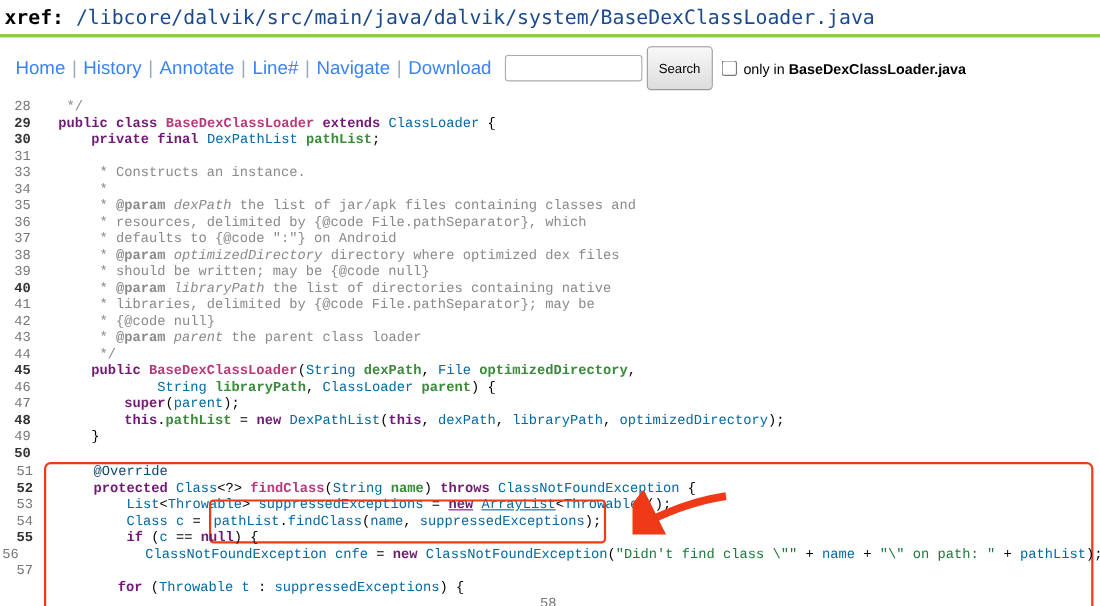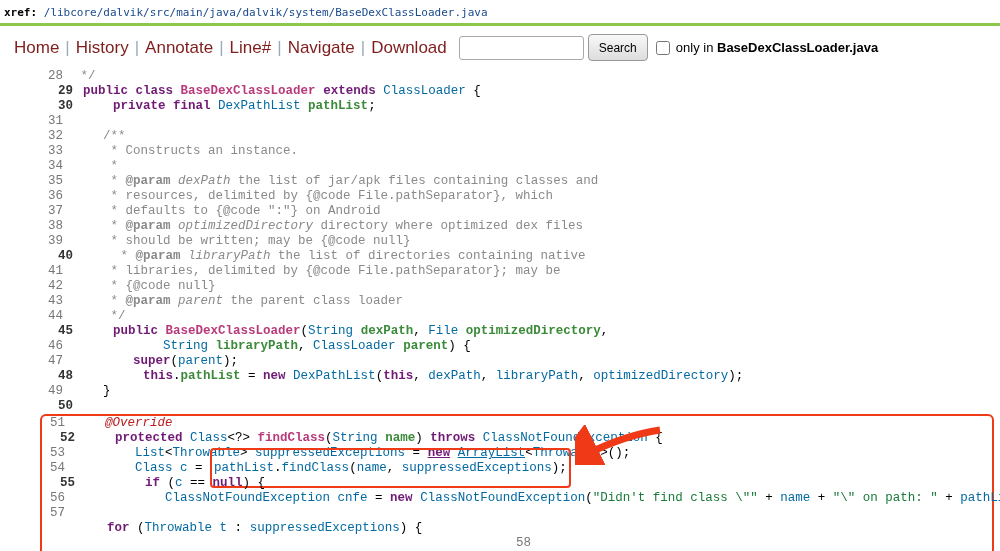--- a/index.html
+++ b/index.html
@@ -1,47 +1,47 @@
 <!DOCTYPE html>
 <html><head>
 <meta charset="utf-8">
 <style>
   * { margin: 0; padding: 0; box-sizing: border-box; }
   body { font-family: Helvetica, Arial, sans-serif; font-size: 13px; background: #fff; color: #000; width: 1000px; }
 
-  .topbar { padding: 6px 4px 4px; font-family: Menlo, Consolas, monospace; font-size: 11px; }
+  .topbar { padding: 6px 4px 4px; font-family: Menlo, Consolas, monospace; font-size: 18px; }
   .topbar b { font-weight: bold; }
   .topbar a { color: #1a4a8b; text-decoration: none; }
 
   .greenline { height: 3px; background: #8cc84b; }
 
   .navbar { padding: 8px 8px; display: flex; align-items: center; gap: 0; font-size: 17px; }
-  .navbar .navlink { color: #7f1d1d; cursor: pointer; padding: 0 6px; }
+  .navbar .navlink { color: #3b82f6; cursor: pointer; padding: 0 6px; }
   .navbar .sep { color: #9ab; font-weight: 300; }
   .searchbox { margin-left: 6px; height: 24px; width: 125px; border: 1px solid #aaa; border-radius: 3px; padding: 2px 6px; font-size: 13px; }
   .searchbtn {
-    height: 27px; padding: 2px 10px; margin-left: 4px;
+    height: 40px; padding: 2px 10px; margin-left: 4px;
     background: linear-gradient(#f8f8f8,#ddd); border: 1px solid #999; border-radius: 4px;
     font-size: 12px; cursor: pointer;
   }
   .onlycb { margin-left: 8px; width: 14px; height: 14px; vertical-align: middle; }
   .onlylbl { margin-left: 6px; font-size: 13px; }
   .onlylbl b { font-weight: bold; }
 
   .code { font-family: Menlo, Consolas, "Courier New", monospace; font-size: 12.5px; line-height: 15px; padding: 0 0 8px 0; position: relative; }
   .line { display: flex; white-space: pre; }
-  .ln { display: inline-block; width: 38px; text-align: right; color: #777; padding-right: 10px; user-select: none; padding-left: 48px; }
-  .boldln .ln { font-weight: bold; color: #333; margin-left: 10px; }
+  .ln { display: inline-block; width: 38px; text-align: right; color: #777; padding-right: 10px; user-select: none; }
+  .boldln .ln { font-weight: bold; color: #333; }
   .c-comment { color: #8a8a8a; }
   .c-kw { color: #701a75; font-weight: bold; }
   .c-type { color: #0369a1; }
   .c-def { color: #b83a7a; font-weight: bold; }
   .c-field { color: #3a8a3a; font-weight: bold; }
   .c-str { color: #1a7a3a; }
-  .c-ann { color: #b91c1c; font-style: italic; }
+  .c-ann { color: #0c4a6e; }
   .c-javadoc-tag { color: #8a8a8a; font-weight: bold; text-align: right; }
   .c-javadoc-param { color: #8a8a8a; font-style: italic; }
 
   .hl-box-red {
     border: 2px solid #f03a17; border-radius: 6px;
   }
   .hl-inline-red {
     border: 2px solid #f03a17; border-radius: 4px; padding: 11px 2px;
   }
 
@@ -84,21 +84,20 @@
 <div class="code">
 
 <div class="line"><span class="ln">28</span><span class="c-comment">   */</span></div>
 
 <div class="line boldln"><span class="ln">29</span><span><span>  </span><span class="c-kw">public</span> <span class="c-kw">class</span> <span class="c-def">BaseDexClassLoader</span> <span class="c-kw">extends</span> <span class="c-type">ClassLoader</span><span> {</span></span></div>
 
 <div class="line boldln"><span class="ln">30</span><span><span>      </span><span class="c-kw">private</span> <span class="c-kw">final</span> <span class="c-type">DexPathList</span> <span class="c-field">pathList</span><span>;</span></span></div>
 
 <div class="line"><span class="ln">31</span><span></span></div>
 
-<div class="line"><span class="ln">32</span><span class="c-comment">      /**</span></div>
 <div class="line"><span class="ln">33</span><span class="c-comment">       * Constructs an instance.</span></div>
 <div class="line"><span class="ln">34</span><span class="c-comment">       *</span></div>
 <div class="line"><span class="ln">35</span><span class="c-comment"><span>       * </span><span class="c-javadoc-tag">@param</span> <span class="c-javadoc-param">dexPath</span><span> the list of </span><span>jar</span><span>/</span><span>apk</span><span> files containing classes and</span></span></div>
 <div class="line"><span class="ln">36</span><span class="c-comment">       * resources, delimited by {@code File.pathSeparator}, which</span></div>
 <div class="line"><span class="ln">37</span><span class="c-comment">       * defaults to {@code ":"} on Android</span></div>
 <div class="line"><span class="ln">38</span><span class="c-comment"><span>       * </span><span class="c-javadoc-tag">@param</span> <span class="c-javadoc-param">optimizedDirectory</span><span> directory where optimized dex files</span></span></div>
 <div class="line"><span class="ln">39</span><span class="c-comment">       * should be written; may be {@code null}</span></div>
 <div class="line boldln"><span class="ln">40</span><span class="c-comment"><span>       * </span><span class="c-javadoc-tag">@param</span> <span class="c-javadoc-param">libraryPath</span><span> the list of directories containing native</span></span></div>
 <div class="line"><span class="ln">41</span><span class="c-comment">       * libraries, delimited by {@code File.pathSeparator}; may be</span></div>
 <div class="line"><span class="ln">42</span><span class="c-comment">       * {@code null}</span></div>

